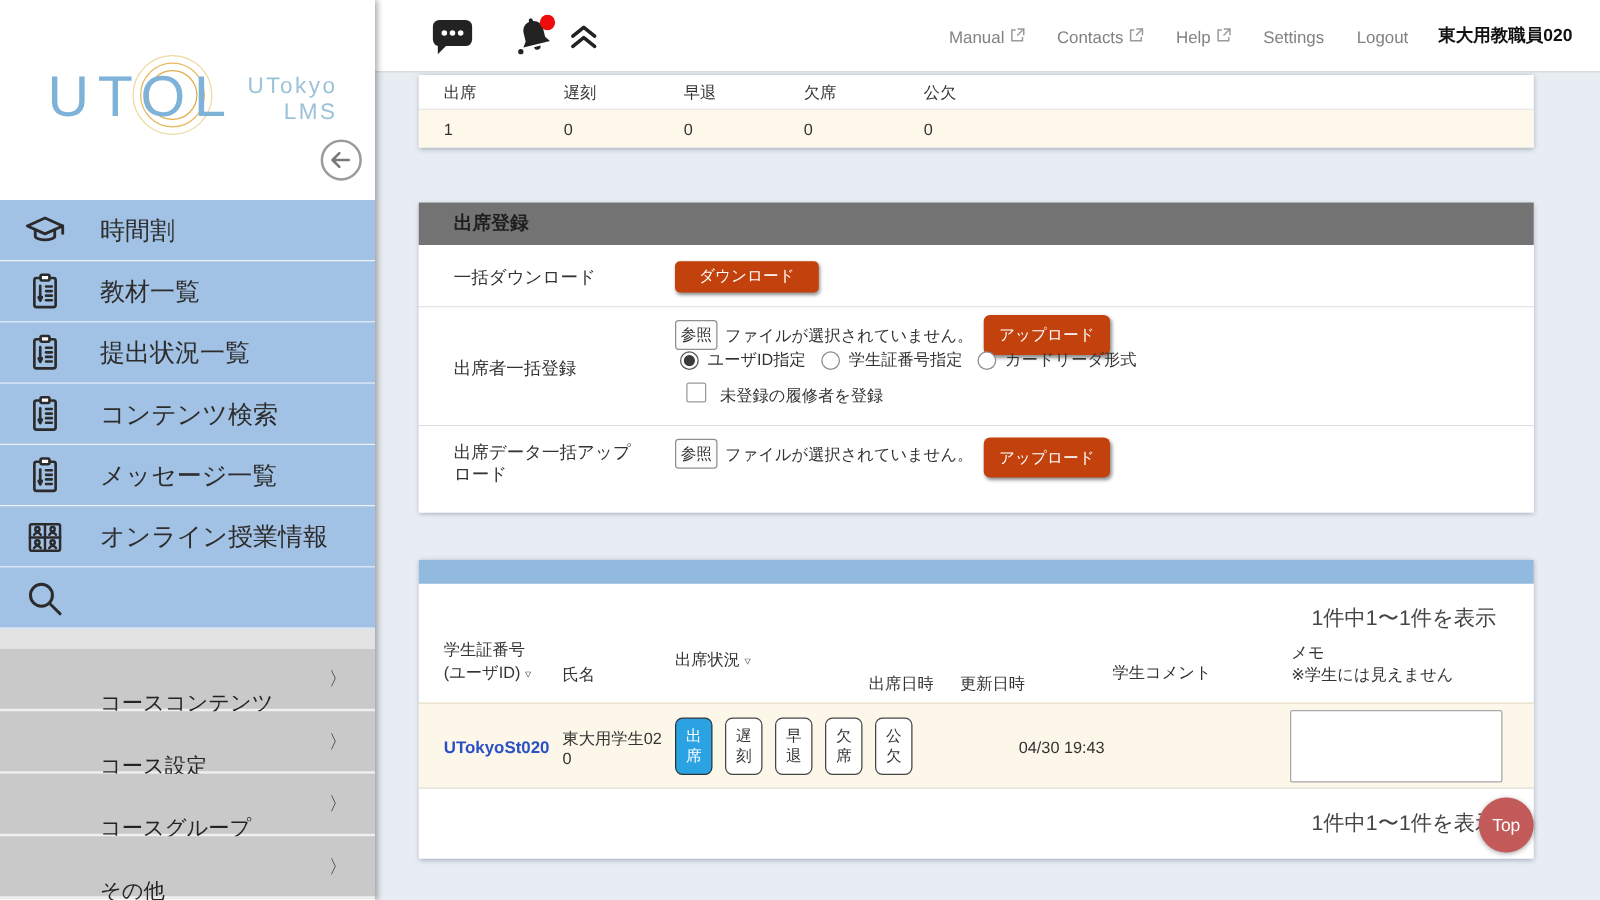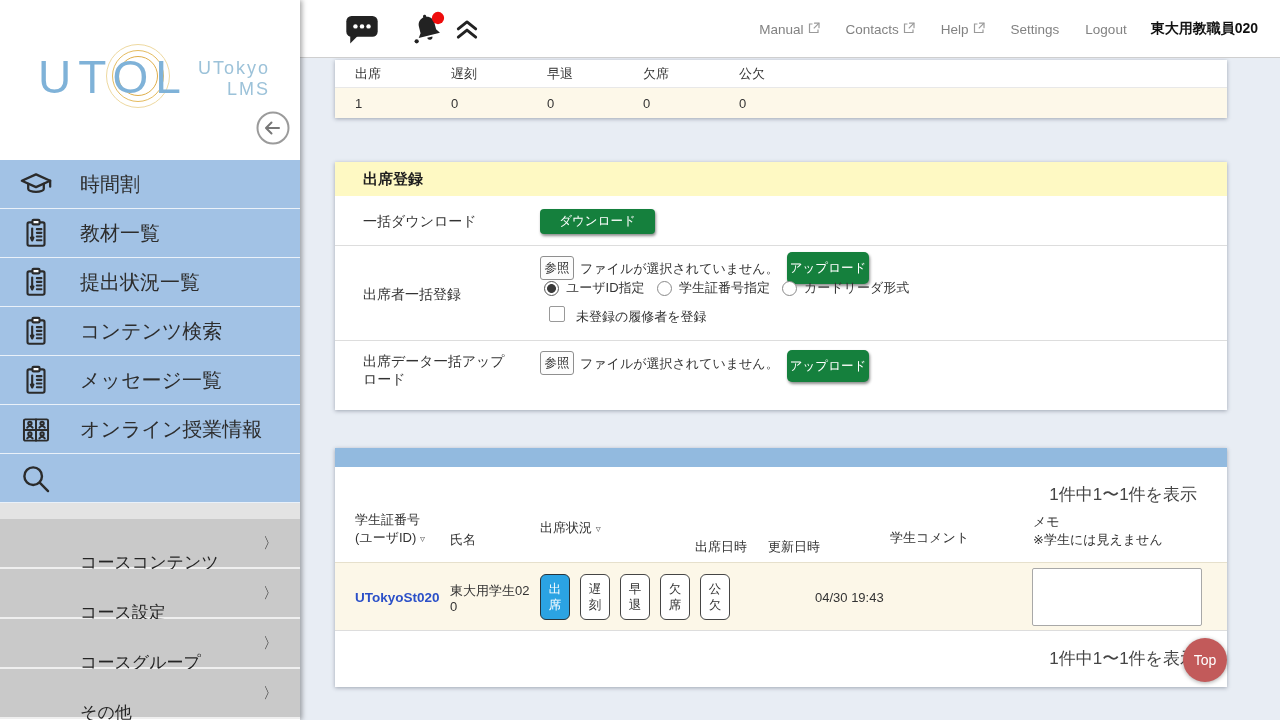--- a/index.html
+++ b/index.html
@@ -54,31 +54,31 @@
 
   
   .summary { margin-top:2px; }
   .sum-row { display:grid; grid-template-columns:repeat(5,96px) 1fr; padding-left:20px;
     align-items:center; }
   .sum-head { height:28px; font-size:13px; color:#333; border-bottom:1px solid #e8e8e8; }
   .sum-data { height:30px; font-size:13px; color:#333; background:#fdf8e9; }
 
   
   .att-card { margin-top:44px; }
-  .att-header { height:34px; background:#fef9c3; line-height:34px; padding-left:28px;
+  .att-header { height:34px; background:#737373; line-height:34px; padding-left:28px;
     font-size:15px; font-weight:bold; color:#1f1f1f; }
   .att-row { position:relative; border-bottom:1px solid #ddd; background:#fff; }
   .att-row:last-child { border-bottom:none; }
   .row1 { height:50px; } .row2 { height:95px; } .row3 { height:69px; }
   .row-label { position:absolute; left:28px; font-size:14px; color:#333; }
-  .btn-dark { background:#15803d; color:#fff; border:none; border-radius:4px;
+  .btn-dark { background:#c2410c; color:#fff; border:none; border-radius:4px;
     font-size:12.5px; box-shadow:1px 2px 3px rgba(0,0,0,.45); cursor:pointer;
     font-family:inherit; }
   .dl-btn { position:absolute; left:205px; top:13px; width:115px; height:25px; }
-  .up-btn { width:82px; height:32px; border-radius:5px; position:absolute; }
+  .up-btn { width:101px; height:32px; border-radius:5px; position:absolute; }
   .browse-btn { position:absolute; width:34px; height:24px; background:#fcfcfc;
     border:1px solid #8f8f8f; border-radius:3px; font-size:12.5px; color:#333;
     cursor:pointer; font-family:inherit; }
   .nofile { position:absolute; font-size:13px; color:#333; }
   .radio-group { position:absolute; display:flex; align-items:center; gap:7px;
     cursor:pointer; }
   .radio { width:15px; height:15px; border-radius:50%; border:1.5px solid #8a8a8a;
     background:#fff; }
   .radio.checked { border-color:#555;
     background:radial-gradient(circle,#3b3b3b 0 44%,#fff 52% 100%); }

